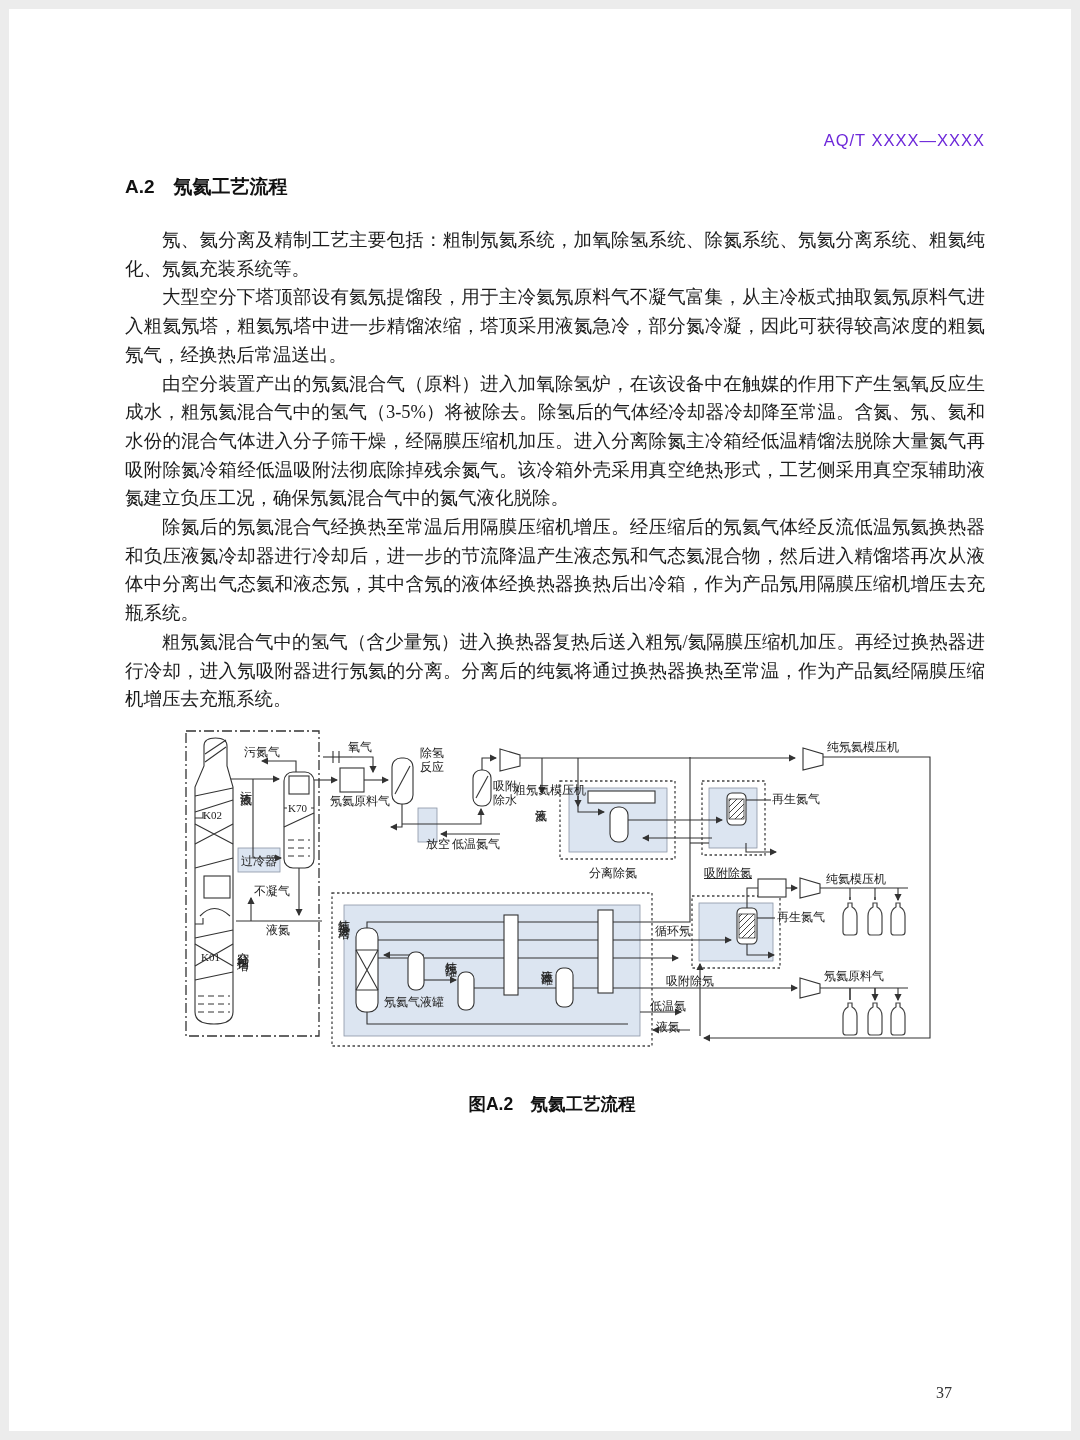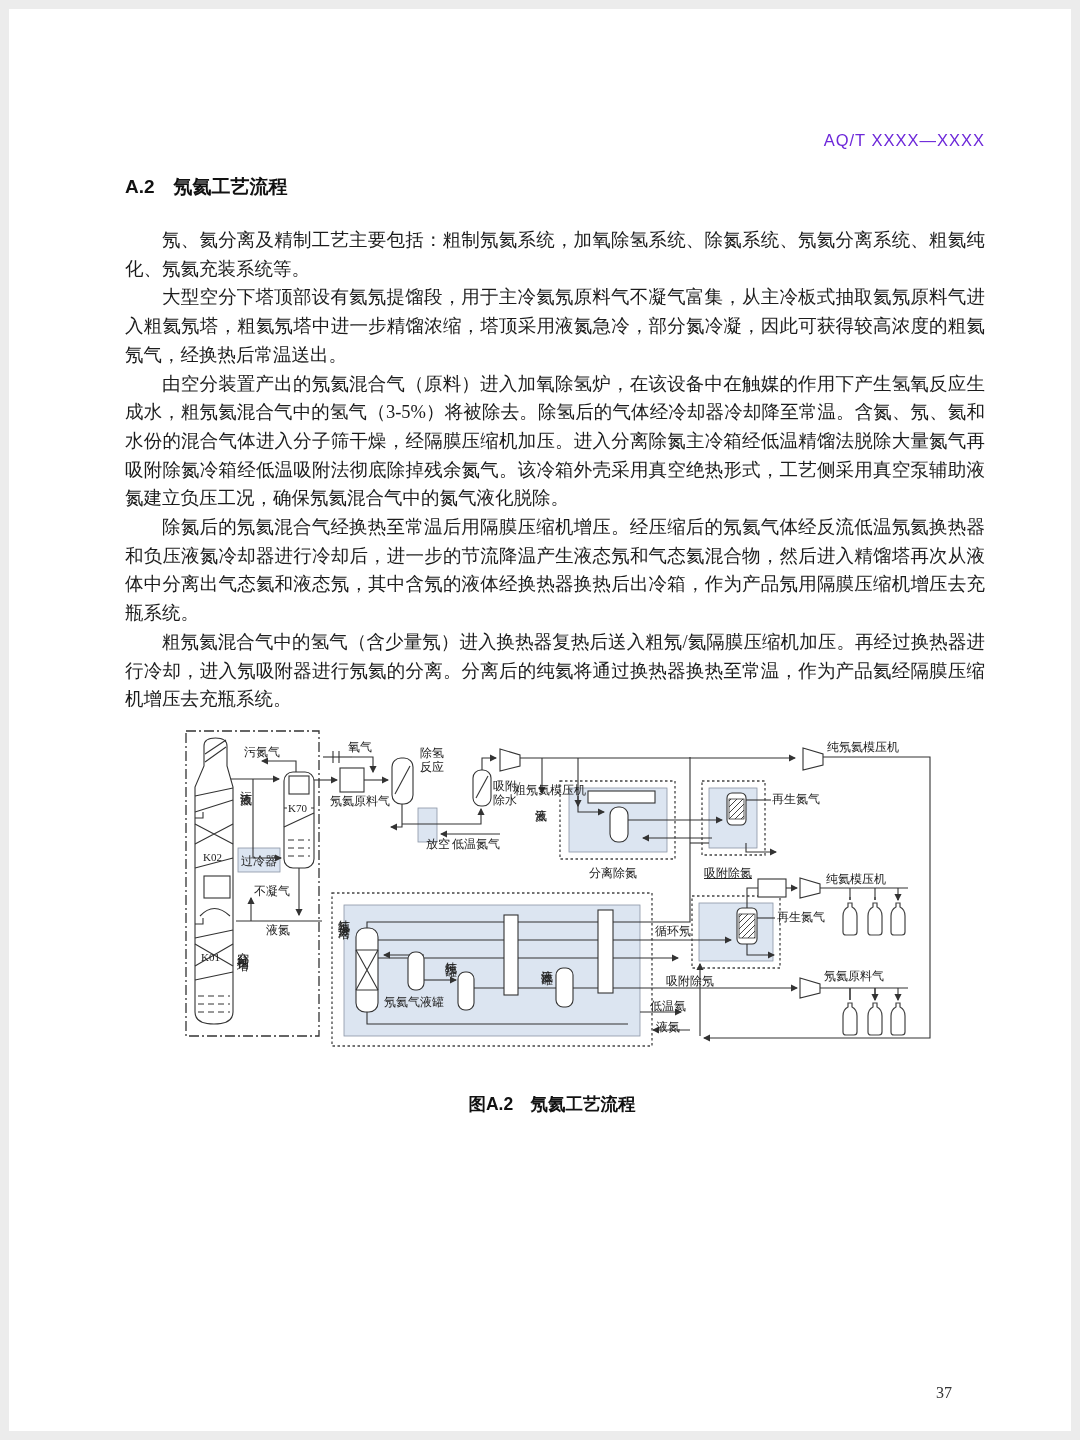--- a/index.html
+++ b/index.html
@@ -215,21 +215,21 @@
     <g>
       <use href="#bot" x="842" y="1002" width="16" height="34"></use>
       <use href="#bot" x="867" y="1002" width="16" height="34"></use>
       <use href="#bot" x="890" y="1002" width="16" height="34"></use>
     </g>
   </svg>
 
   <div class="dlab" style="left:244px;top:745px;">污氮气</div>
   <div class="dlab vtext" style="left:239px;top:781px;height:52px;">污液氮</div>
   <div class="dlab" style="left:288px;top:801px;font-size:11px;">K70</div>
-  <div class="dlab" style="left:203px;top:850px;font-size:11px;">K02</div>
+  <div class="dlab" style="left:203px;top:808px;font-size:11px;">K02</div>
   <div class="dlab" style="left:201px;top:950px;font-size:11px;">K01</div>
   <div class="dlab" style="left:241px;top:854px;">过冷器</div>
   <div class="dlab" style="left:254px;top:884px;">不凝气</div>
   <div class="dlab" style="left:266px;top:923px;">液氮</div>
   <div class="dlab vtext" style="left:236px;top:942px;height:82px;">空分精馏塔</div>
   <div class="dlab" style="left:348px;top:740px;">氧气</div>
   <div class="dlab" style="left:330px;top:794px;">氖氦原料气</div>
   <div class="dlab wrap" style="left:420px;top:746px;width:26px;">除氢反应</div>
   <div class="dlab" style="left:386px;top:837px;margin-left:40px;">放空</div>
   <div class="dlab" style="left:452px;top:837px;">低温氮气</div>

